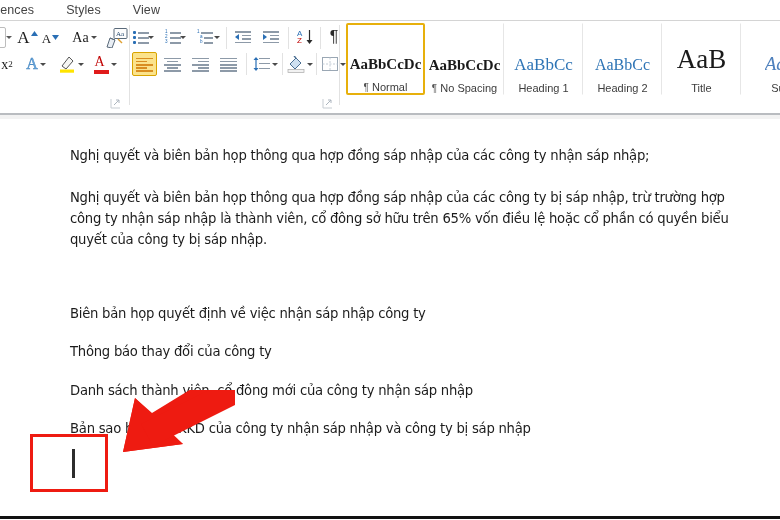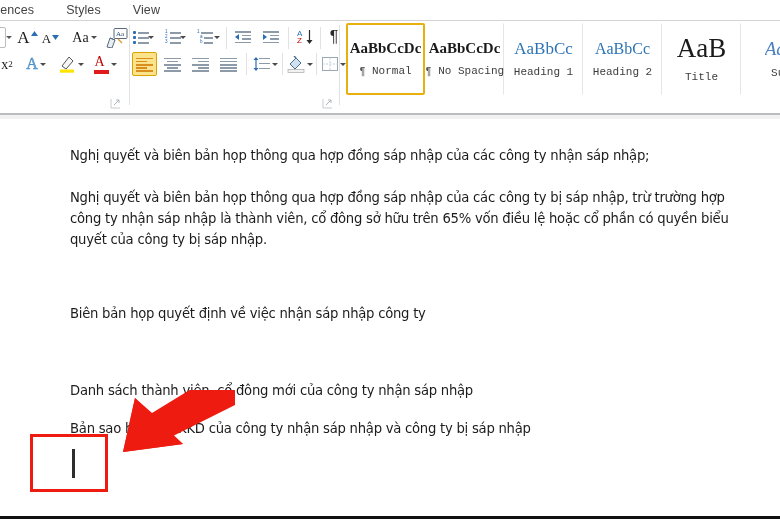--- a/index.html
+++ b/index.html
@@ -182,21 +182,21 @@
     align-items: stretch;
   }
   .style-item {
     width: 79px;
     box-sizing: border-box;
     border: 1px solid transparent;
     border-right: 1px solid #e6e6e6;
     display: flex;
     flex-direction: column;
     align-items: center;
-    justify-content: center;
+    justify-content: flex-end;
     background: #ffffff;
     position: relative;
   }
   .style-item.active {
     border: 2px solid #e7b00c;
     border-radius: 2px;
   }
   .style-preview {
     font-family: "Liberation Serif", serif;
     line-height: 1;
@@ -205,21 +205,20 @@
     max-width: 76px;
     text-align: center;
   }
   .style-name {
     font-size: 11px;
     color: #3c3c3c;
     margin-top: 9px;
     white-space: nowrap;
     overflow: hidden;
     max-width: 78px;
-    font-family: Liberation Mono, monospace;
   }
   .pilcrow-sm { font-size: 10px; color: #555; }
 
   
   .doc {
     position: absolute;
     left: 0; top: 119px;
     width: 780px;
     height: 398px;
     background: #ffffff;
@@ -568,20 +567,21 @@
 
     <div class="ribbon-bottom-line"></div>
     <div class="ribbon-bottom-line2"></div>
   </div>
 
   <div class="doc">
 
     <div class="doc-para" style="top:26px;">Nghị quyết và biên bản họp thông qua hợp đồng sáp nhập của các công ty nhận sáp nhập;</div>
     <div class="doc-para" style="top:68px; width:680px;">Nghị quyết và biên bản họp thông qua hợp đồng sáp nhập của các công ty bị sáp nhập, trừ trường hợp công ty nhận sáp nhập là thành viên, cổ đông sở hữu trên 65% vốn điều lệ hoặc cổ phần có quyền biểu quyết của công ty bị sáp nhập.</div>
     <div class="doc-para" style="top:184px;">Biên bản họp quyết định về việc nhận sáp nhập công ty</div>
+    <div class="doc-para" style="top:222px;">Thông báo thay đổi của công ty</div>
     <div class="doc-para" style="top:261px;">Danh sách thành viên, cổ đông mới của công ty nhận sáp nhập</div>
     <div class="doc-para" style="top:299px;">Bản sao hợp lệ ĐKKD của công ty nhận sáp nhập và công ty bị sáp nhập</div>
 
   </div>
 
   <div class="red-box"></div>
   <div class="caret-bar"></div>
 
   <svg class="arrow" viewBox="0 0 130 70">
     <path d="M127 0 L60 40 L78 54 L18 62 L30 8 L47 23 L114 -18 Z" fill="#ee1b11"></path>

